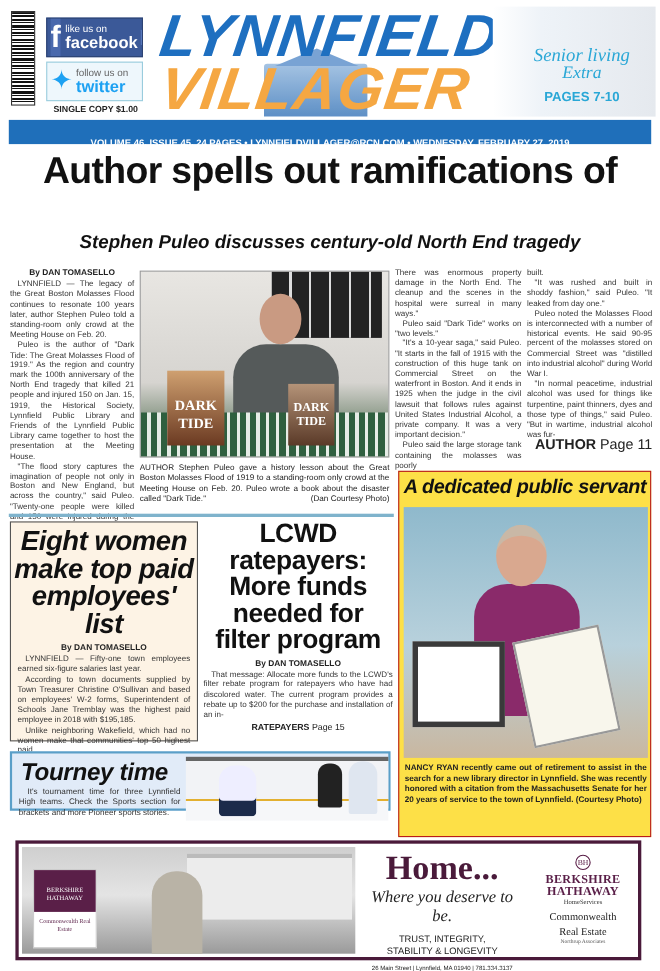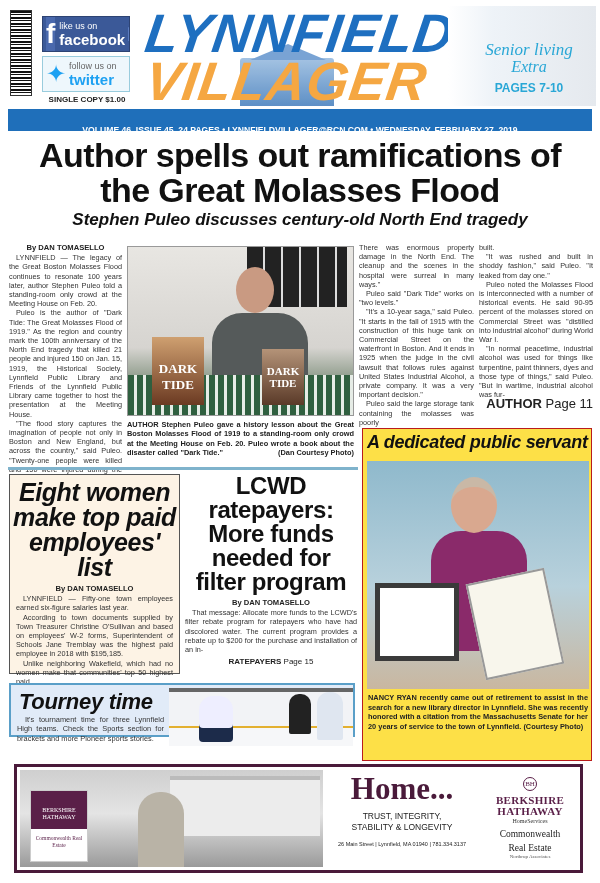--- a/index.html
+++ b/index.html
@@ -36,21 +36,21 @@
 .col p{text-indent:7px}
 .byline{font-weight:bold;font-size:7.6px;text-align:center;color:#222;margin-bottom:1px}
 #c1{left:9px;top:243px;width:113px}
 #photo1{left:127px;top:246px;width:227px;height:170px;background:linear-gradient(180deg,#e8e6e2 0%,#d6d4d0 60%,#3a5a3a 100%);border:1px solid #999;overflow:hidden}
 #photo1 .win{position:absolute;right:6px;top:0;width:100px;height:60px;background:repeating-linear-gradient(90deg,#222 0 16px,#ddd 16px 18px),#222}
 #photo1 .man{position:absolute;left:108px;top:20px;width:38px;height:46px;border-radius:50%;background:#c99a82}
 #photo1 .vest{position:absolute;left:84px;top:66px;width:96px;height:80px;border-radius:30px 30px 0 0;background:#555a5a}
 #photo1 .tbl{position:absolute;left:0;bottom:0;width:100%;height:40px;background:repeating-linear-gradient(90deg,#2f5f3f 0 6px,#e6ece6 6px 9px)}
 #photo1 .book1{position:absolute;left:24px;bottom:10px;width:52px;height:68px;background:linear-gradient(180deg,#cfa070,#6b3a22);color:#fff;font:bold 13px "Liberation Serif",serif;text-align:center;padding-top:24px}
 #photo1 .book2{position:absolute;left:134px;bottom:10px;width:42px;height:56px;background:linear-gradient(180deg,#b49378,#5a3a28);color:#fff;font:bold 11px "Liberation Serif",serif;text-align:center;padding-top:16px}
-#cap1{left:127px;top:420px;width:227px;font-size:7.4px;line-height:9.4px;font-weight:bold;color:#222;text-align:justify}
+#cap1{left:127px;top:420px;width:227px;font-size:7.4px;line-height:9.4px;font-weight:normal;color:#222;text-align:justify}
 #cap1 .credit{float:right}
 #c3{left:359px;top:243px;width:115px}
 #c4{left:479px;top:243px;width:114px}
 #jump1{left:479px;top:396px;width:114px;text-align:right;font-size:13px}
 #jump1 b{font-weight:bold}
 #rule1{left:8px;top:467px;width:350px;height:3px;background:#7fb3cc}
 
 #box2{left:9px;top:474px;width:171px;height:200px;background:#fdf3e5;border:1px solid #555}
 #box2 h2{font:italic bold 25px "Liberation Sans",sans-serif;text-align:center;line-height:25px;color:#111;margin-top:5px;letter-spacing:-.4px}
 #box2 .body{padding:4px 6px 0 6px}
@@ -125,21 +125,20 @@
   <div class="l3">PAGES 7-10</div>
 </div>
 
 <div id="bluebar" class="abs">
   <div class="r1">VOLUME 46, ISSUE 45, 24 PAGES • LYNNFIELDVILLAGER@RCN.COM • WEDNESDAY, FEBRUARY 27, 2019</div>
   <div class="r2">Family-owned publication serving Lynnfield</div>
 </div>
 
 <div id="headline" class="abs">
   <div>Author spells out ramifications of</div>
-  <div>the Great Molasses Flood</div>
 </div>
 <div id="subhead" class="abs">Stephen Puleo discusses century-old North End tragedy</div>
 
 <div id="c1" class="abs col">
   <div class="byline">By DAN TOMASELLO</div>
   <p>LYNNFIELD — The legacy of the Great Boston Molasses Flood continues to resonate 100 years later, author Stephen Puleo told a standing-room only crowd at the Meeting House on Feb. 20.</p>
   <p>Puleo is the author of "Dark Tide: The Great Molasses Flood of 1919." As the region and country mark the 100th anniversary of the North End tragedy that killed 21 people and injured 150 on Jan. 15, 1919, the Historical Society, Lynnfield Public Library and Friends of the Lynnfield Public Library came together to host the presentation at the Meeting House.</p>
   <p>"The flood story captures the imagination of people not only in Boston and New England, but across the country," said Puleo. "Twenty-one people were killed and 150 were injured during the tragedy.</p>
 </div>
 
@@ -222,20 +221,21 @@
   <div id="adphoto">
     <div class="housebody"></div>
     <div class="person"></div>
     <div id="adsign">
       <div class="top">BERKSHIRE HATHAWAY</div>
       <div class="bot">Commonwealth Real Estate</div>
     </div>
   </div>
   <div id="adtext">
     <div class="home">Home...</div>
+    <div class="where">Where you deserve to be.</div>
     <div class="trust">
       <div>TRUST, INTEGRITY,</div>
       <div>STABILITY &amp; LONGEVITY</div>
     </div>
     <div class="addr">26 Main Street | Lynnfield, MA 01940 | 781.334.3137</div>
   </div>
   <div id="adlogo">
     <div class="seal">BH</div>
     <div class="bh">BERKSHIRE</div>
     <div class="bh">HATHAWAY</div>

